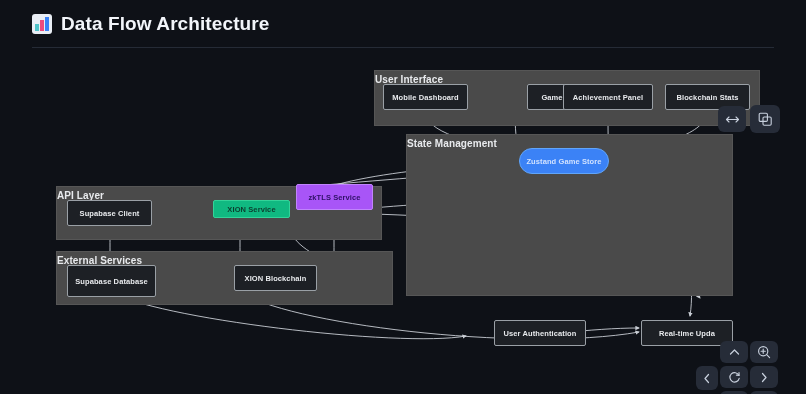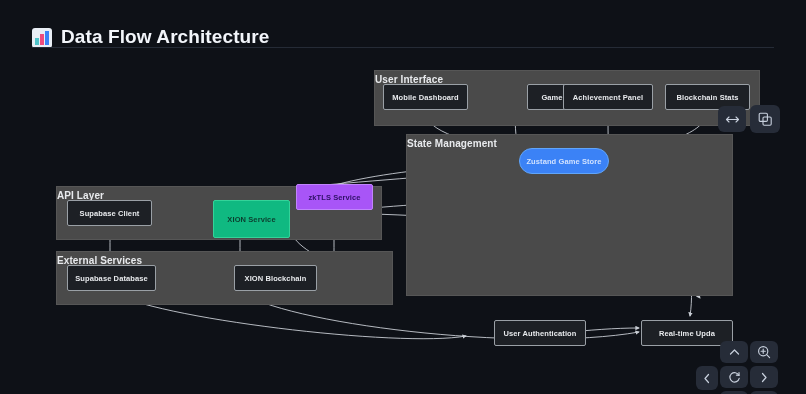--- a/index.html
+++ b/index.html
@@ -19,21 +19,21 @@
     background: #0e1117;
   }
 
   
   .header {
     position: absolute;
     left: 0; top: 0;
     width: 806px;
     height: 48px;
     display: flex;
-    align-items: flex-end;
+    align-items: center;
     padding-left: 32px;
   }
   .header-icon {
     width: 20px; height: 20px;
     margin-right: 9px;
     position: relative;
     border-radius: 3px;
     background: #e9eef5;
     overflow: hidden;
     display: inline-block;
@@ -147,25 +147,25 @@
   #node-mobile-dashboard { left: 383px; top: 36px;  width: 85px; height: 26px; }
   #node-game-timer       { left: 479px; top: 36px;  width: 73px; height: 26px; margin-left: 48px; }
   #node-achievement      { left: 563px; top: 36px;  width: 90px; height: 26px; }
   #node-blockchain-stats { left: 665px; top: 36px;  width: 85px; height: 26px; }
 
   
   #node-zustand          { left: 519px; top: 100px; width: 90px; height: 26px; border-radius: 13px; }
 
   
   #node-supabase-client  { left: 67px;  top: 152px; width: 85px; height: 26px; }
-  #node-xion-service     { left: 213px; top: 152px; width: 77px; height: 38px; }
+  #node-xion-service     { left: 213px; top: 152px; width: 77px; height: 18px; }
   #node-zktls-service    { left: 296px; top: 136px; width: 77px; height: 26px; }
 
   
-  #node-supabase-db      { left: 67px;  top: 217px; width: 89px; height: 26px; }
+  #node-supabase-db      { left: 67px;  top: 217px; width: 89px; height: 32px; }
   #node-xion-blockchain  { left: 196px; top: 217px; width: 83px; height: 26px; margin-left: 38px; }
   #node-device-biometrics{ left: 289px; top: 217px; width: 93px; height: 26px; }
 
   
   #node-user-auth        { left: 466px; top: 272px; width: 92px; height: 26px; margin-left: 28px; }
   #node-realtime         { left: 641px; top: 272px; width: 92px; height: 26px; }
 
   
   .ctl {
     position: absolute;

